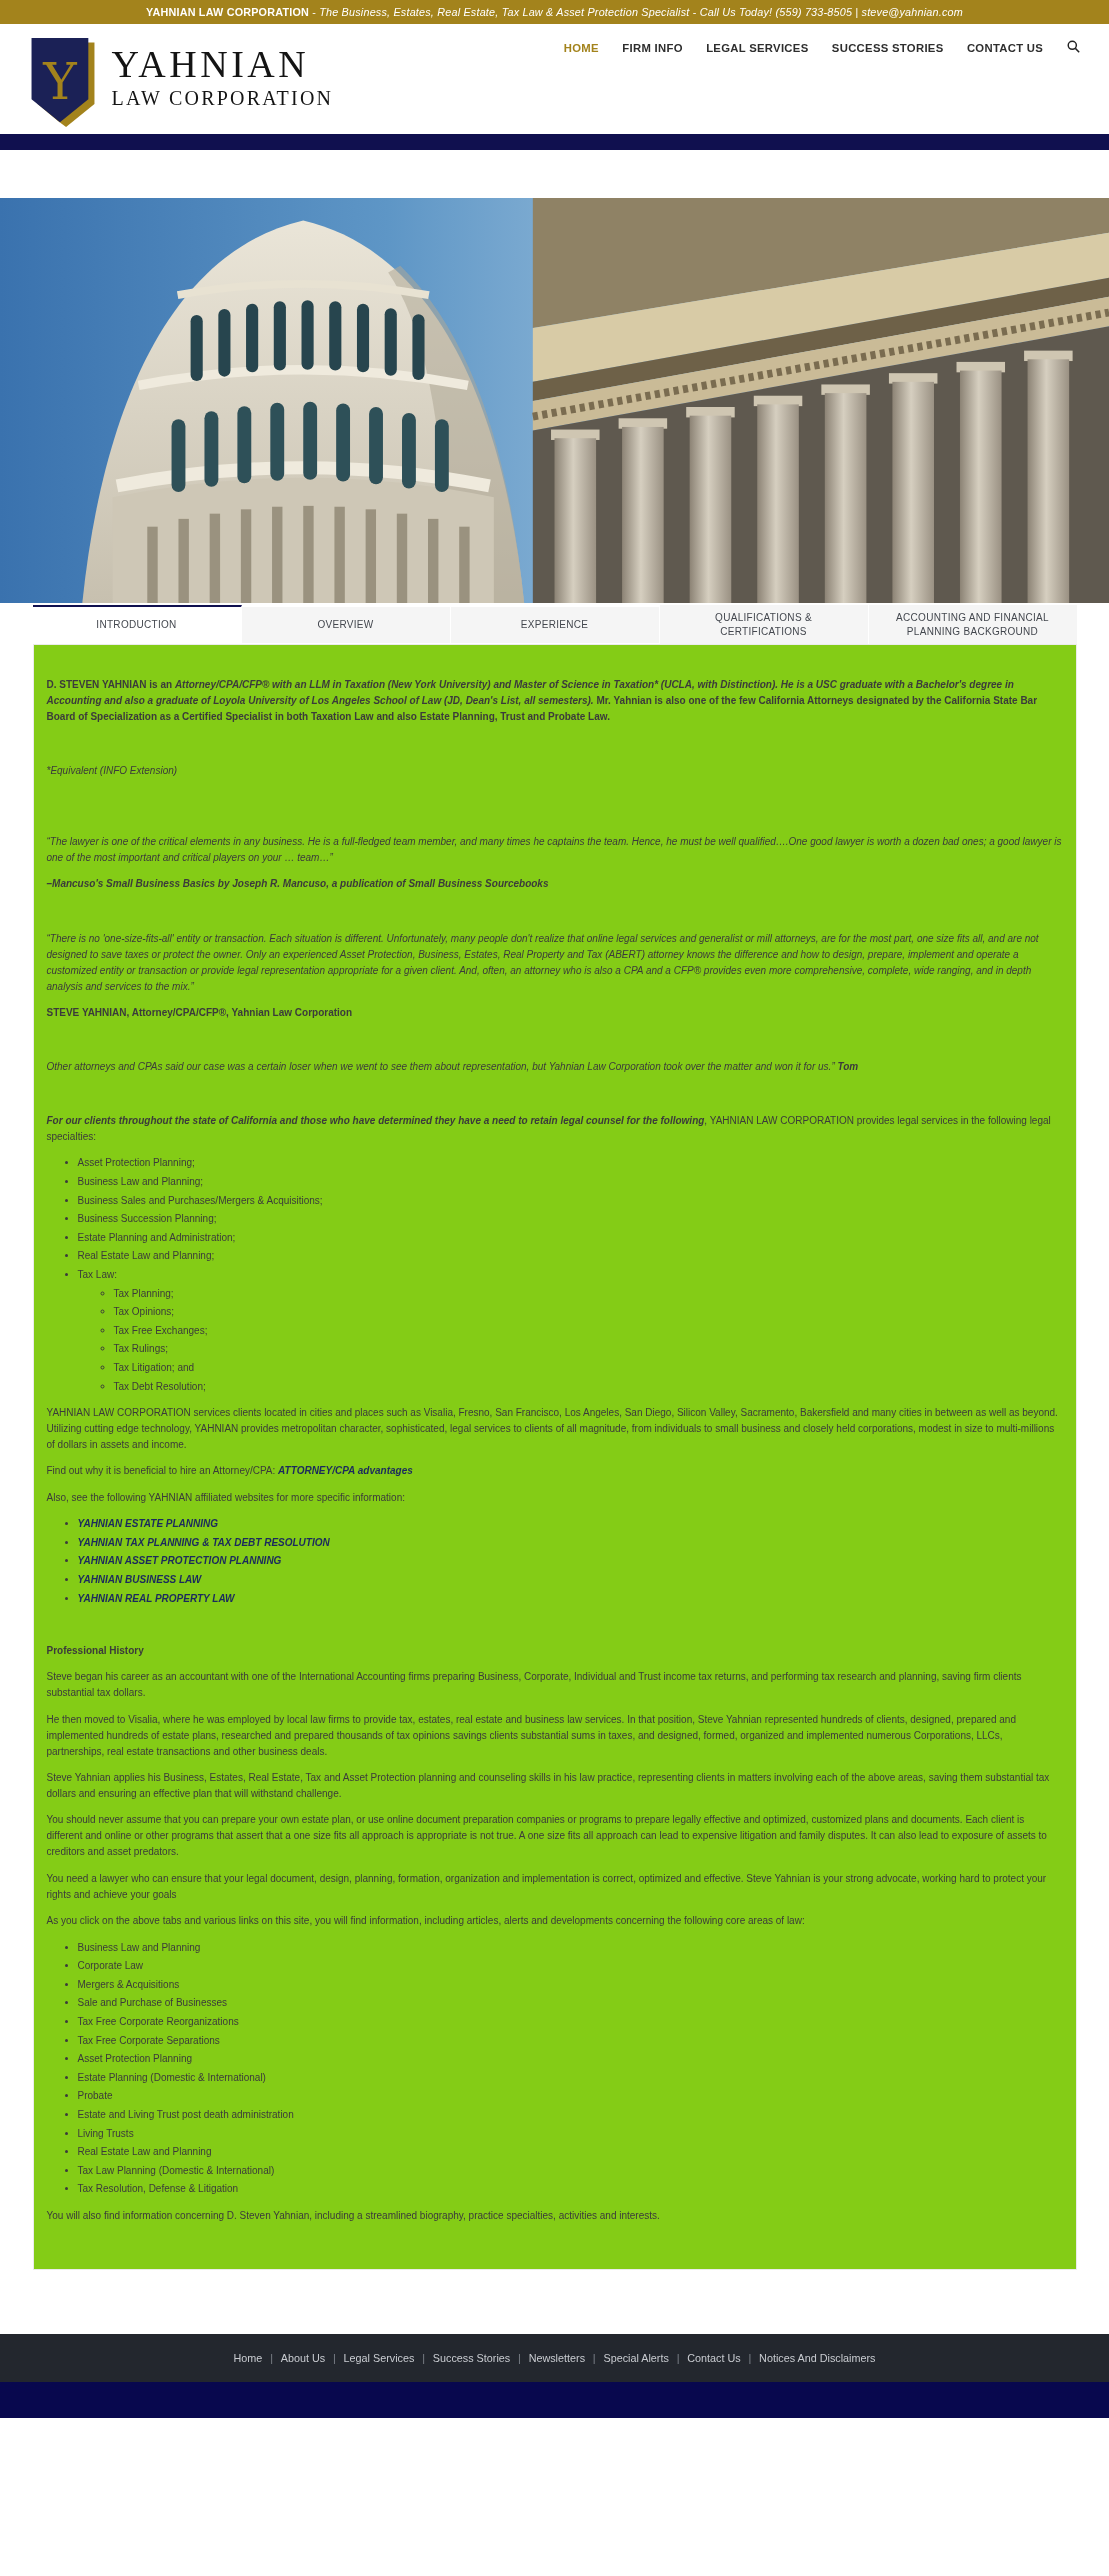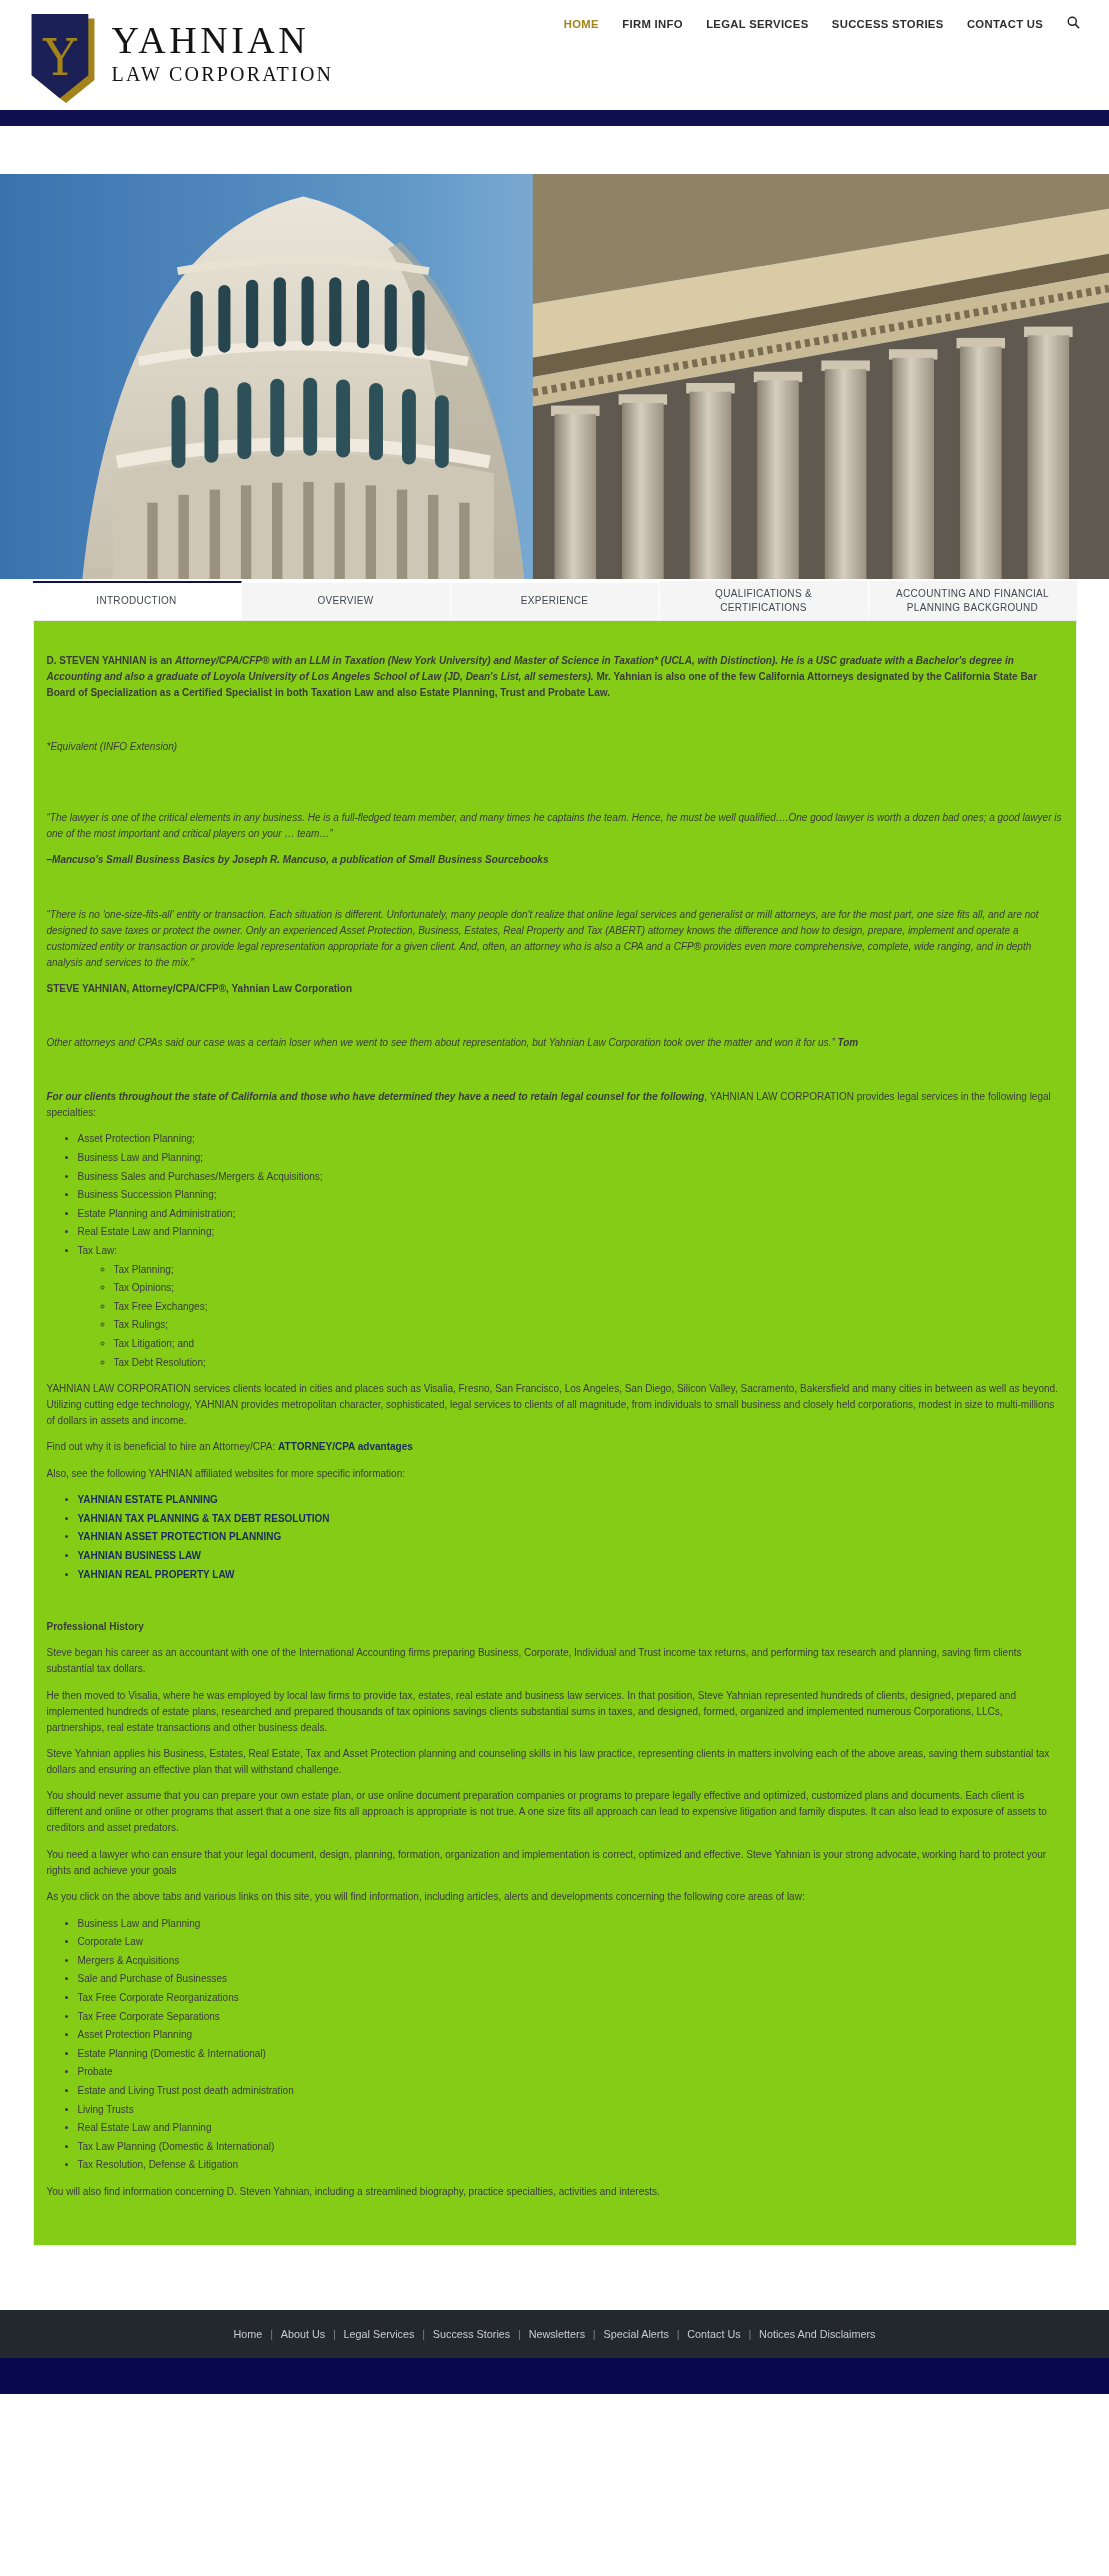--- a/index.html
+++ b/index.html
@@ -35,36 +35,39 @@
          font-size:10px; color:#43474e; letter-spacing:0.3px; padding:6px 17.3px; cursor:pointer; line-height:1.35; }
   .tab:last-child { border-right:none; }
   .tab.active { background:#fff; border-top:2.6px solid #10104F; margin-top:0; }
 
   
   .content { width:1044px; margin:0 auto; border:0.9px solid #EBEBEB; background:#84cc16;
              padding:21px 13px 35px; font-size:10px; line-height:1.6; color:#3b3b3b; }
   .content p { margin:10.4px 0; }
   .content .sp { height:17.3px; }
   .b { font-weight:bold; } .i { font-style:italic; }
-  .content a { color:#1B2A5E; text-decoration:none; font-weight:bold; }
+  .content a { color:#1B2A5E; text-decoration:none; font-weight:bold;font-style:italic; }
   .content ul { margin:8.7px 0; padding-left:31px; }
   .content ul ul { list-style:circle; padding-left:36px; margin:0 0; }
   .content li { margin:2.6px 0; }
 
   
   .footer-bar { margin-top:64px; background:#23272E; color:#C9CCD1; text-align:center; padding:18px 0; font-size:10.8px; }
   .footer-bar a { color:#C9CCD1; text-decoration:none; margin:0 7.8px; }
   .footer-bar .sep { color:#7d828a; }
   .footer-navy { background:#08084E; color:#fff; text-align:center; padding:23.4px 0 12px; }
 </style>
 </head>
 <body>
 
 <div class="page">
 
+  <div class="topbar">
+    <span class="brand">YAHNIAN LAW CORPORATION</span><span> - </span><span class="tag">The Business, Estates, Real Estate, Tax Law &amp; Asset Protection Specialist</span><span> - </span><span class="tag">Call Us Today! (559) 733-8505 | steve@yahnian.com</span>
+  </div>
 
   <header>
     <div class="logo">
       <span>
         <svg width="66" height="106" viewBox="0 0 86 124">
           <polygon points="10,8 84,8 84,88 47,118 36,110 10,88" fill="#A3831C"></polygon>
           <polygon points="2,2 76,2 76,82 39,112 2,82" fill="#1B2156"></polygon>
           <text x="39" y="82" font-family="DejaVu Serif, serif" font-size="66" fill="#A3831C" text-anchor="middle">Y</text>
         </svg>
       </span>

